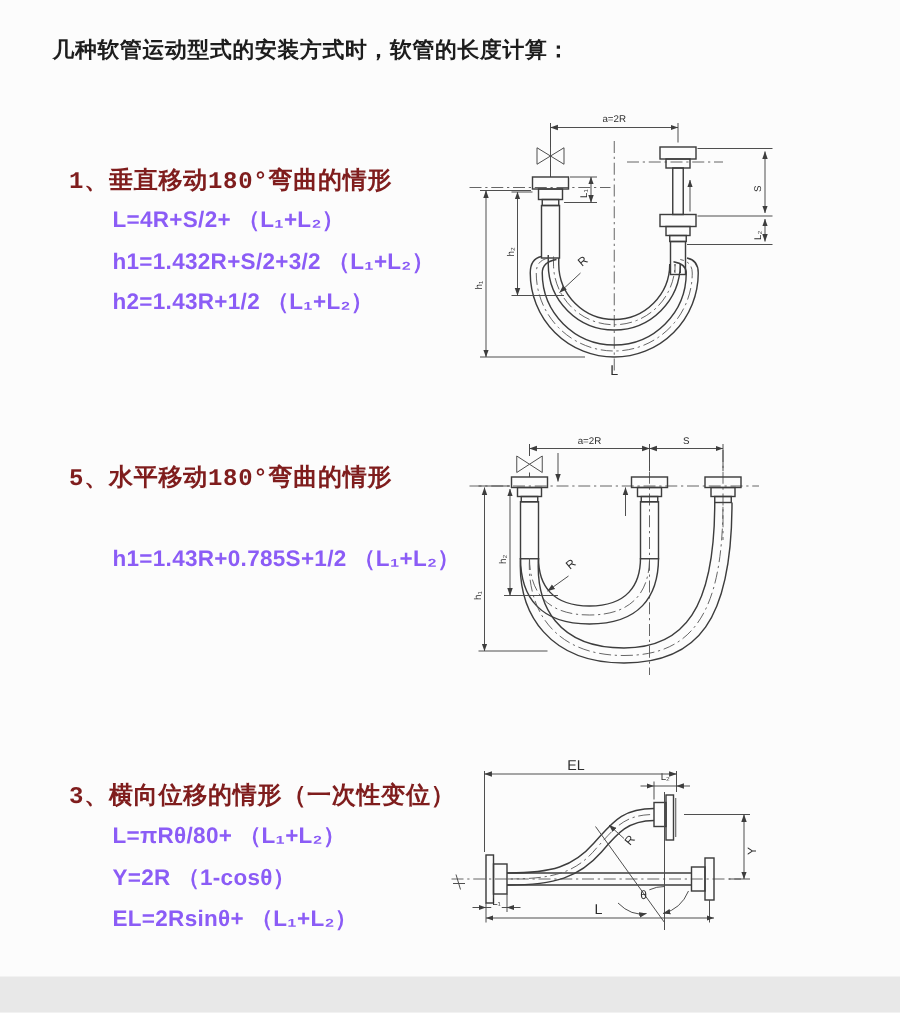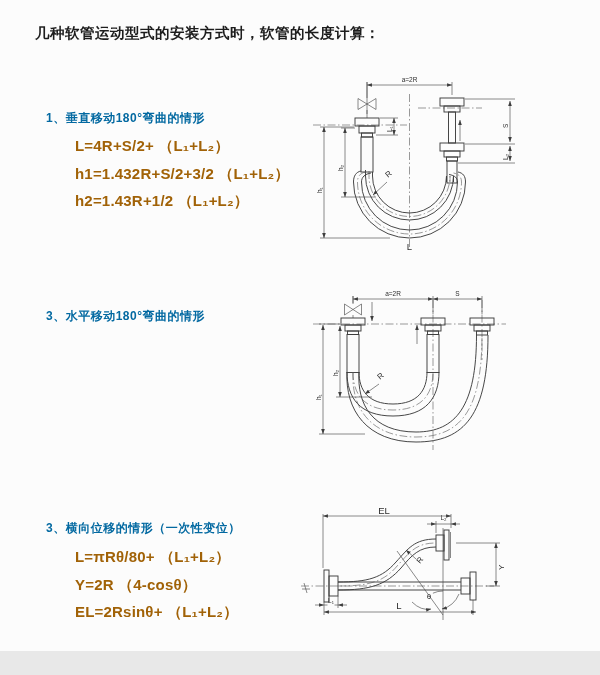--- a/index.html
+++ b/index.html
@@ -11,26 +11,27 @@
     overflow:hidden;
     font-family:"Liberation Sans","DejaVu Sans",sans-serif;
     color:#222;
   }
   .doc-title{
     position:absolute;left:35px;top:24px;
     font-size:14.5px;font-weight:bold;letter-spacing:.5px;color:#1d1d1d;
   }
   .heading{
     position:absolute;left:46px;
-    font-size:12px;font-weight:bold;letter-spacing:.5px;color:#0369a1;
+    font-size:16px;font-weight:bold;letter-spacing:.5px;color:#7f1d1d;
     white-space:nowrap;
+    font-family:Liberation Mono, monospace;
   }
   .formula{
     position:absolute;left:75px;
-    font-size:15px;font-weight:600;letter-spacing:.2px;color:#a16207;
+    font-size:15px;font-weight:600;letter-spacing:.2px;color:#8b5cf6;
     white-space:nowrap;
   }
   svg.diag{position:absolute;overflow:visible;}
   svg .ln{stroke:#3d3d3d;fill:none;stroke-width:.95;}
   svg .thin{stroke:#4a4a4a;fill:none;stroke-width:.65;}
   svg .dim{stroke:#4a4a4a;fill:none;stroke-width:.65;}
   svg .cl{stroke:#555;fill:none;stroke-width:.6;stroke-dasharray:8 2.5 1.5 2.5;}
   svg text{fill:#2e2e2e;font-family:"Liberation Sans","DejaVu Sans",sans-serif;}
   svg .sm{font-size:6.5px;}
   svg .md{font-size:8px;}
@@ -41,25 +42,26 @@
 
 <div class="page">
 
   <div class="doc-title">几种软管运动型式的安装方式时，软管的长度计算：</div>
 
   <div class="heading" style="top:110px">1、垂直移动180°弯曲的情形</div>
   <div class="formula" style="top:137px">L=4R+S/2+ （L₁+L₂）</div>
   <div class="formula" style="top:165px">h1=1.432R+S/2+3/2 （L₁+L₂）</div>
   <div class="formula" style="top:192px">h2=1.43R+1/2 （L₁+L₂）</div>
 
-  <div class="heading" style="top:308px">3、水平移动180°弯曲的情形</div>
+  <div class="heading" style="top:308px">5、水平移动180°弯曲的情形</div>
+  <div class="formula" style="top:363px">h1=1.43R+0.785S+1/2 （L₁+L₂）</div>
 
   <div class="heading" style="top:520px">3、横向位移的情形（一次性变位）</div>
   <div class="formula" style="top:548px">L=πRθ/80+ （L₁+L₂）</div>
-  <div class="formula" style="top:576px">Y=2R （4-cosθ）</div>
+  <div class="formula" style="top:576px">Y=2R （1-cosθ）</div>
   <div class="formula" style="top:603px">EL=2Rsinθ+ （L₁+L₂）</div>
 
   <svg class="diag" style="left:310px;top:68px;width:290px;height:196px" viewBox="0 0 290 196">
     <defs>
       <marker id="m1" viewBox="0 0 10 8" refX="9.5" refY="4" markerWidth="8" markerHeight="6.5" orient="auto-start-reverse">
         <path d="M0,0.5 L9.8,4 L0,7.5 Z" fill="#3d3d3d"></path>
       </marker>
       <pattern id="p1" width="3.2" height="3.2" patternUnits="userSpaceOnUse">
         <path d="M0,0 L3.2,3.2 M3.2,0 L0,3.2" stroke="#888" stroke-width="0.6"></path>
       </pattern>

